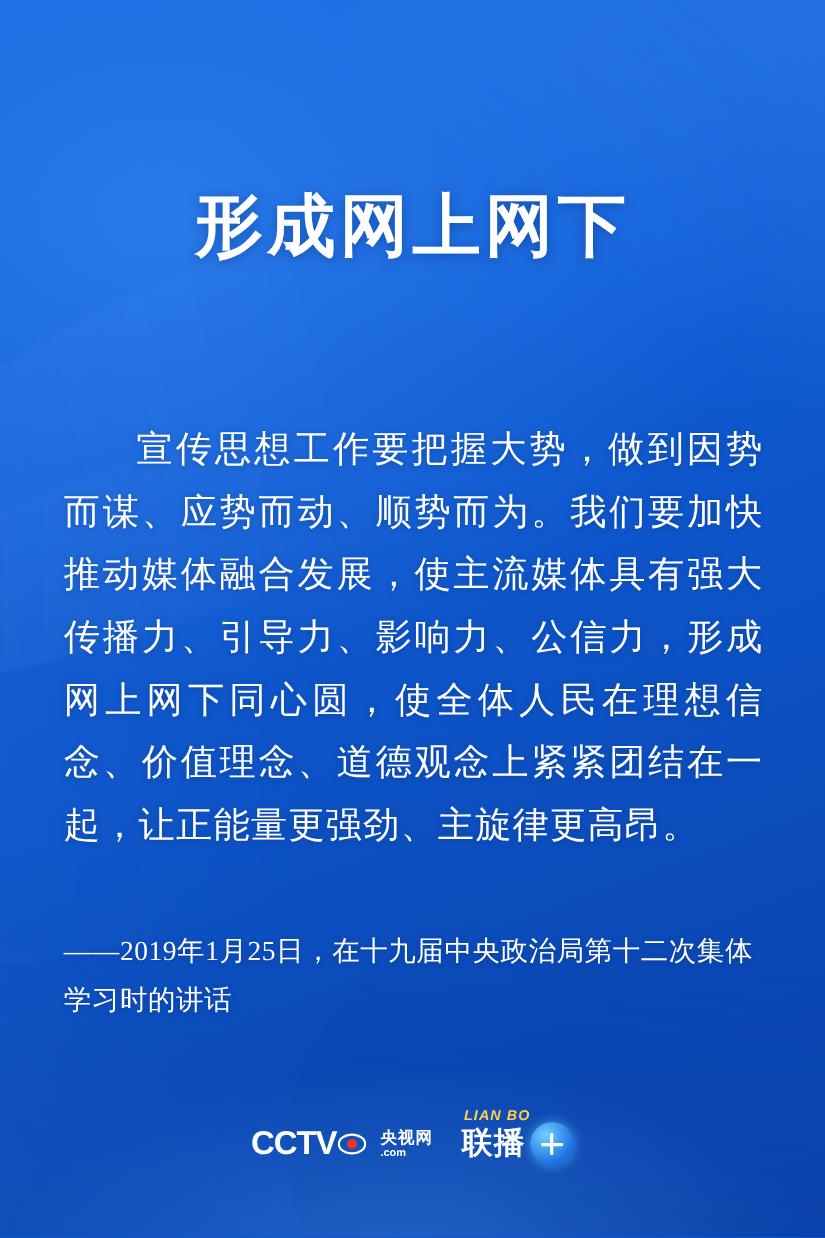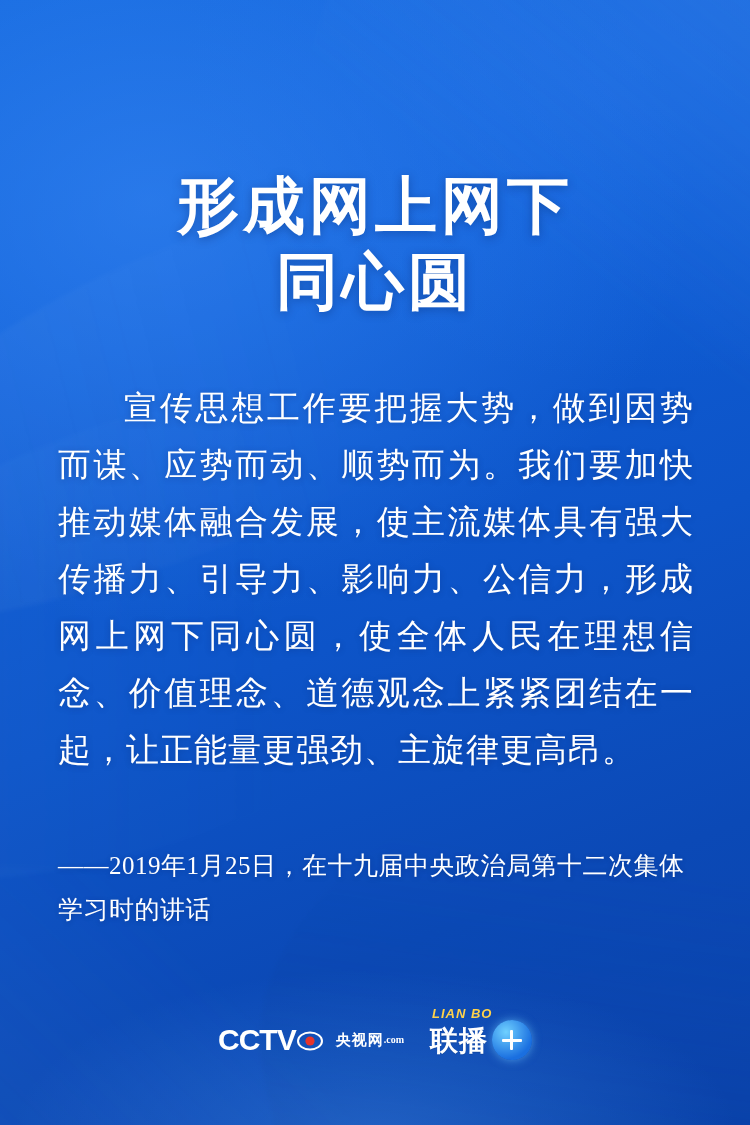--- a/index.html
+++ b/index.html
@@ -153,42 +153,42 @@
     position: relative;
     display: inline-block;
     width: 26px;
     height: 26px;
     vertical-align: -4px;
     margin: 0 1px;
   }
   .cctv-eye svg { display: block; }
   .cctv-cn {
     display: flex;
-    flex-direction: row;
+    flex-direction: column;
     line-height: 1;
     color: #ffffff;
-    font-family: Liberation Serif, serif;
+    font-family: Liberation Sans, sans-serif;
     justify-content: flex-end;
   }
   .cctv-cn .cn {
     font-size: 15px;
     font-weight: bold;
     letter-spacing: 1px;
   }
   .cctv-cn .com {
     font-size: 10px;
     font-weight: bold;
     letter-spacing: 0;
     margin-top: 2px;
   }
 
   .lianbo-logo {
     position: relative;
     display: flex;
-    align-items: flex-end;
+    align-items: flex-start;
   }
   .lianbo-en {
     position: absolute;
     top: -14px;
     left: 2px;
     font-family: "Liberation Sans", sans-serif;
     font-weight: bold;
     font-style: italic;
     font-size: 13px;
     color: #ffd24a;
@@ -233,21 +233,20 @@
   <div class="sweep sweep-a"></div>
   <div class="sweep sweep-b"></div>
   <div class="sweep sweep-d"></div>
   <div class="sweep sweep-e"></div>
   <div class="glow-bottom"></div>
 
   <div class="content">
 
     <div class="title-block">
       <div class="title-line">形成网上网下</div>
-      <div class="title-line">同心圆</div>
     </div>
 
     <div class="quote">宣传思想工作要把握大势，做到因势而谋、应势而动、顺势而为。我们要加快推动媒体融合发展，使主流媒体具有强大传播力、引导力、影响力、公信力，形成网上网下同心圆，使全体人民在理想信念、价值理念、道德观念上紧紧团结在一起，让正能量更强劲、主旋律更高昂。</div>
 
     <div class="attribution">——2019年1月25日，在十九届中央政治局第十二次集体学习时的讲话</div>
 
     <div class="footer">
 
       <div class="cctv-logo">
         <div class="cctv-mark">

